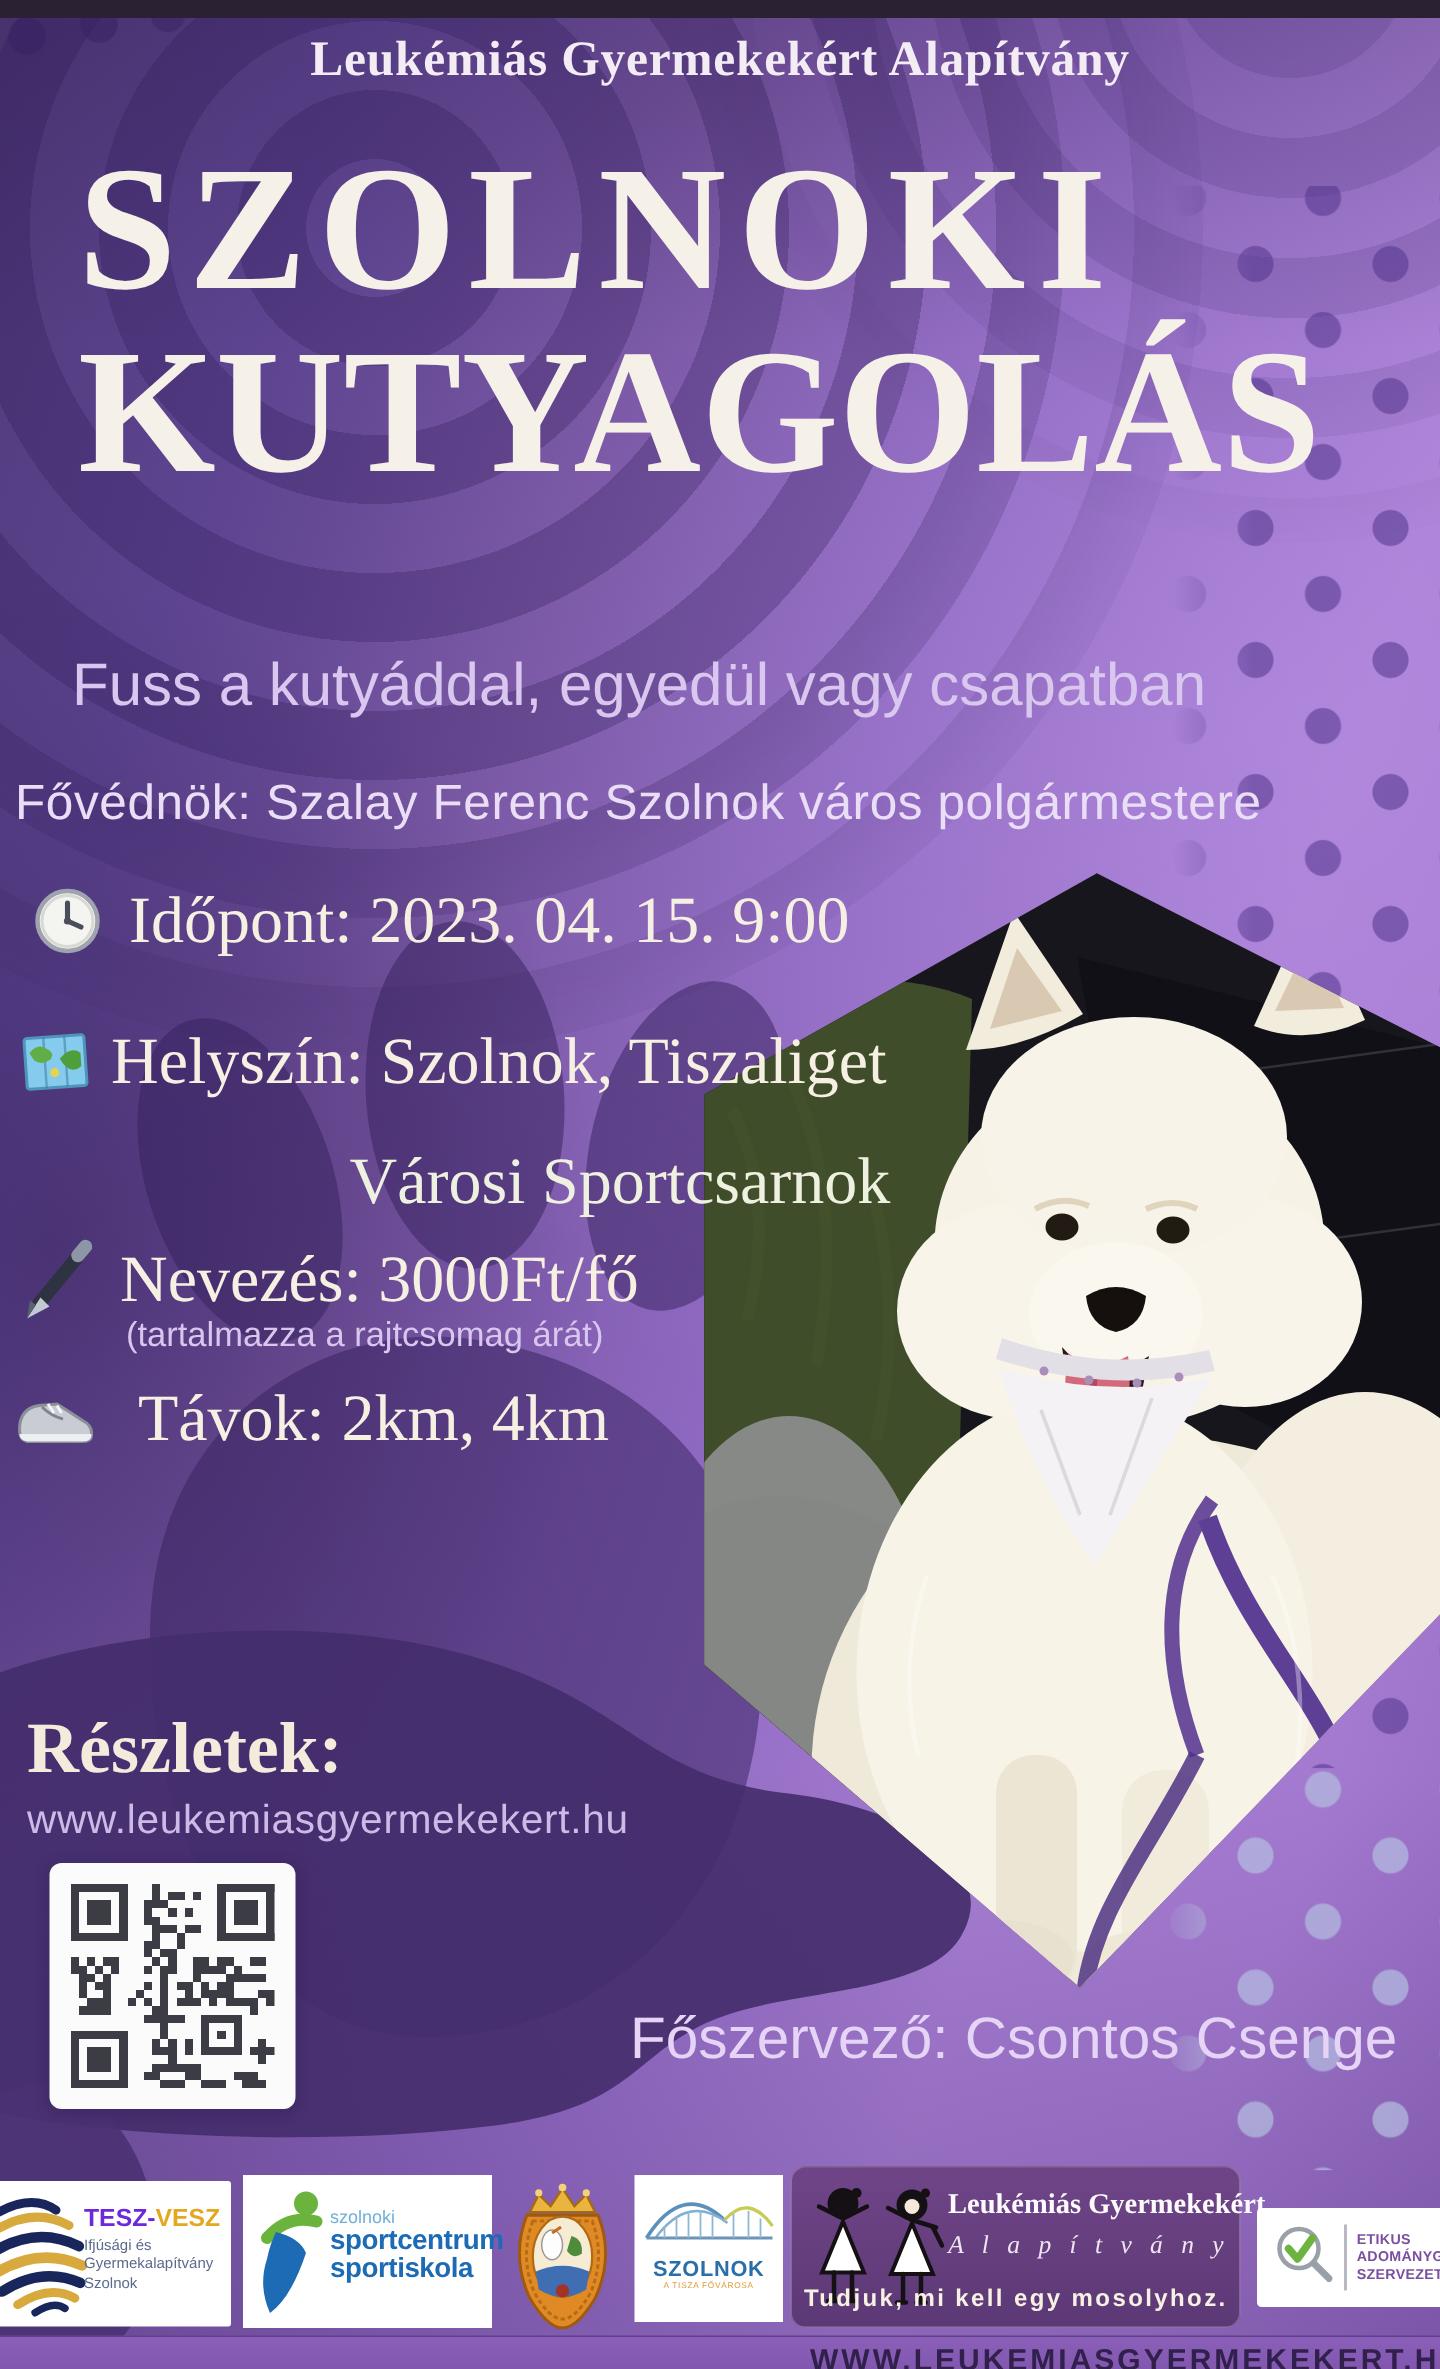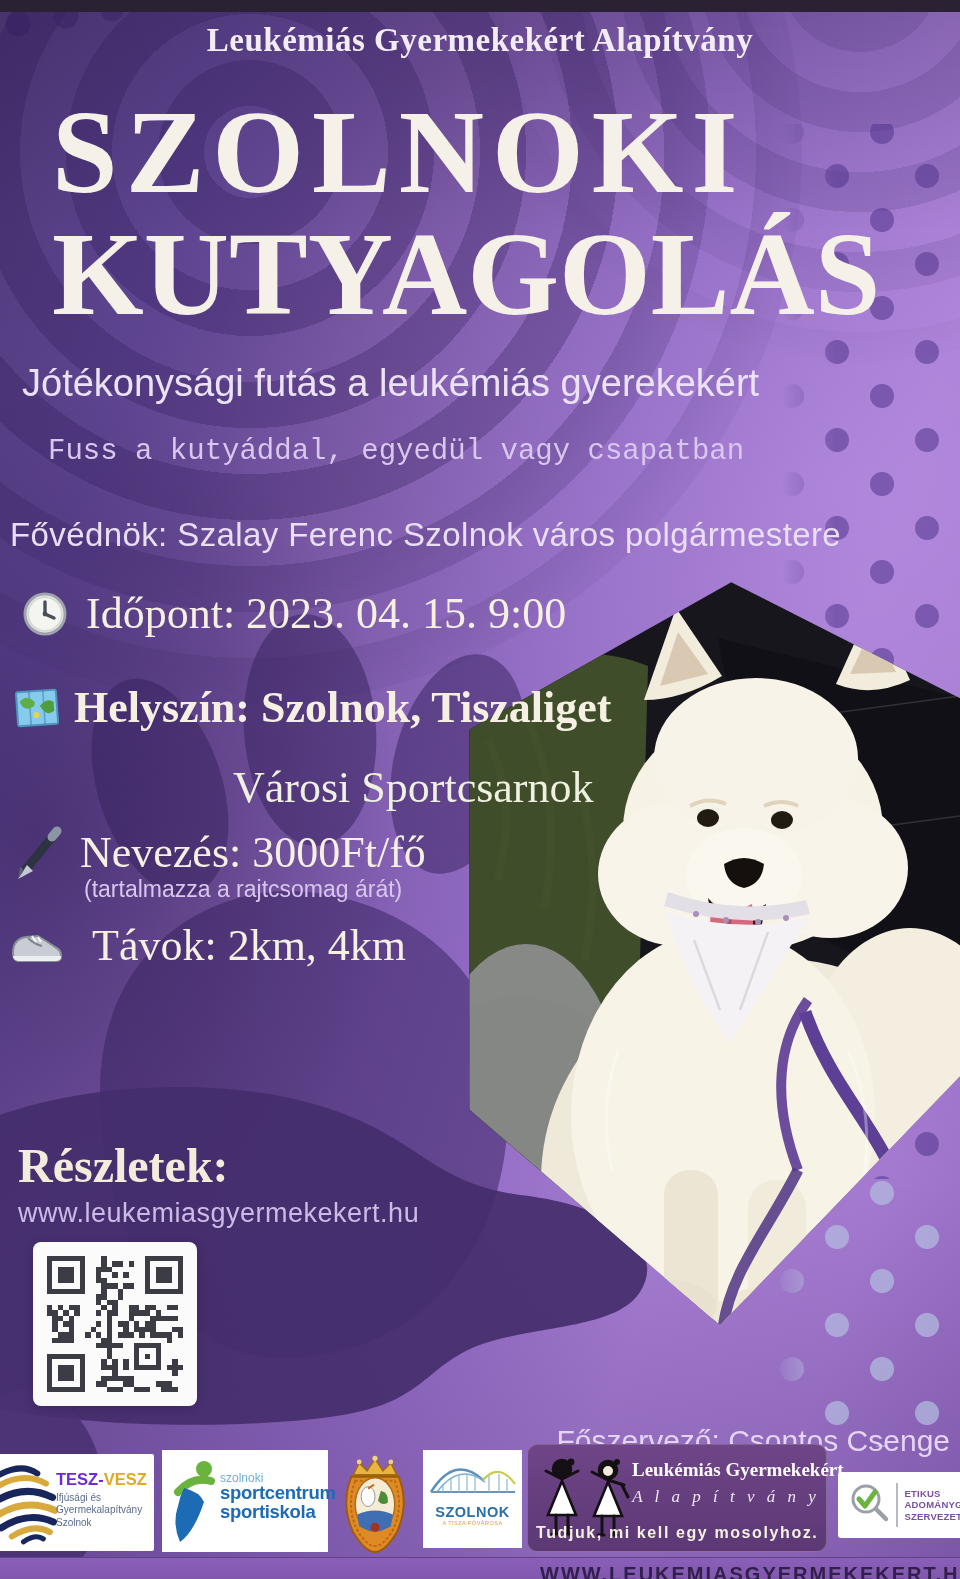--- a/index.html
+++ b/index.html
@@ -44,37 +44,37 @@
     clip-path:polygon(53.5% 0.3%, 100% 15.8%, 100% 66.3%, 51.2% 99.6%, 0.3% 70.8%, 0.3% 20%);}
   .photo svg{display:block;width:100%;height:100%;}
   
   .txt{position:absolute;z-index:4;}
   .org{left:0;top:10px;width:960px;text-align:center;font-family:"Liberation Serif",serif;
     font-weight:700;font-size:33px;color:#f4ecf4;letter-spacing:.5px;}
   .title{left:52px;font-family:"Liberation Serif",serif;font-weight:600;color:#f6f1e8;font-size:118px;line-height:1;}
   .t1{top:82px;letter-spacing:8px;}
   .t2{top:204px;letter-spacing:0px;}
   .sub1{left:22px;top:350px;width:936px;font-size:38px;color:#ece2f8;}
-  .sub2{left:48px;top:423px;width:900px;font-size:29px;color:#d9c7f0;font-family:Liberation Mono, monospace;}
+  .sub2{left:48px;top:423px;width:900px;font-size:40px;color:#d9c7f0;}
   .patron{left:10px;top:504px;width:944px;font-size:33px;color:#e9def6;letter-spacing:.4px;}
   .row{position:absolute;z-index:4;display:flex;align-items:center;gap:18px;
     font-family:"Liberation Serif",serif;font-size:44px;color:#f5f0e2;}
   .row .ic{flex:0 0 auto;display:inline-block;line-height:0;}
   .row-1{left:22px;top:576px;}
-  .row-2{left:14px;top:670px;gap:14px;font-weight:bold;}
+  .row-2{left:14px;top:670px;gap:14px;}
   .row-3{left:233px;top:750px;color:#eef1df;}
   .row-4{left:12px;top:810px;gap:16px;}
   .row-5{left:8px;top:908px;gap:28px;}
   .note{left:84px;top:864px;font-size:23px;color:#d8c6ee;font-family:"Liberation Sans",sans-serif;}
   .details-h{left:18px;top:1126px;font-family:"Liberation Serif",serif;font-weight:700;font-size:48px;color:#f3ecdc;}
   .details-url{left:18px;top:1186px;font-size:27px;color:#cdbbe7;letter-spacing:.5px;}
   .qr{position:absolute;left:33px;top:1230px;width:164px;height:164px;background:#fbfbfb;border-radius:8px;z-index:4;
     box-shadow:0 2px 10px rgba(30,15,60,.3);}
   .qr svg{position:absolute;left:14px;top:14px;width:136px;height:136px;}
-  .organizer{left:420px;top:1412px;width:530px;text-align:right;font-size:30px;color:#e5d4f6;}
+  .organizer{left:420px;top:1326px;width:530px;font-size:39px;color:#e5d4f6;}
   
   .logo{position:absolute;z-index:5;background:#fff;}
   .lg-tesz{left:-8px;top:1442px;width:162px;height:97px;border-radius:2px;}
   .lg-tesz .globe{position:absolute;left:-6px;top:6px;}
   .lg-tesz .tx{position:absolute;left:64px;top:16px;line-height:1.15;}
   .tesz-name{font-size:16.5px;font-weight:700;}
   .tesz-name .p1{color:#6d28d9;} .tesz-name .p2{color:#e3a81f;}
   .tesz-small{font-size:10px;color:#5b6b8c;line-height:1.25;margin-top:3px;}
   .lg-sport{left:162px;top:1438px;width:166px;height:102px;}
   .lg-sport .fig{position:absolute;left:8px;top:8px;}
@@ -176,21 +176,20 @@
       <rect x="414" y="600" width="28" height="50" rx="9" fill="#8a6c4e"></rect>
       <rect x="420" y="612" width="16" height="28" rx="6" fill="#a5845f"></rect>
       <circle cx="428" cy="606" r="3" fill="#5f4632"></circle>
       <path d="M150,470 q-20,60 -6,120 M380,470 q26,60 16,130" stroke="#ffffff" stroke-width="3" opacity=".35" fill="none"></path>
     </svg>
   </div>
 
   <div class="txt org">Leukémiás Gyermekekért Alapítvány</div>
   <div class="txt title t1">SZOLNOKI</div>
   <div class="txt title t2">KUTYAGOLÁS</div>
-  <div class="txt sub1">Jótékonysági futás a leukémiás gyerekekért</div>
   <div class="txt sub2">Fuss a kutyáddal, egyedül vagy csapatban</div>
   <div class="txt patron">Fővédnök: Szalay Ferenc Szolnok város polgármestere</div>
 
   <div class="row row-1">
     <span class="ic">
       <svg width="46" height="46" viewBox="0 0 46 46">
           <circle cx="23" cy="23" r="20" fill="#f4f4f1" stroke="#9fa3ad" stroke-width="3"></circle>
           <circle cx="23" cy="23" r="17" fill="none" stroke="#d8d8d4" stroke-width="2"></circle>
           <line x1="23" y1="23" x2="23" y2="11" stroke="#4a4e58" stroke-width="3.4" stroke-linecap="round"></line>
           <line x1="23" y1="23" x2="32" y2="27" stroke="#4a4e58" stroke-width="3.4" stroke-linecap="round"></line>

